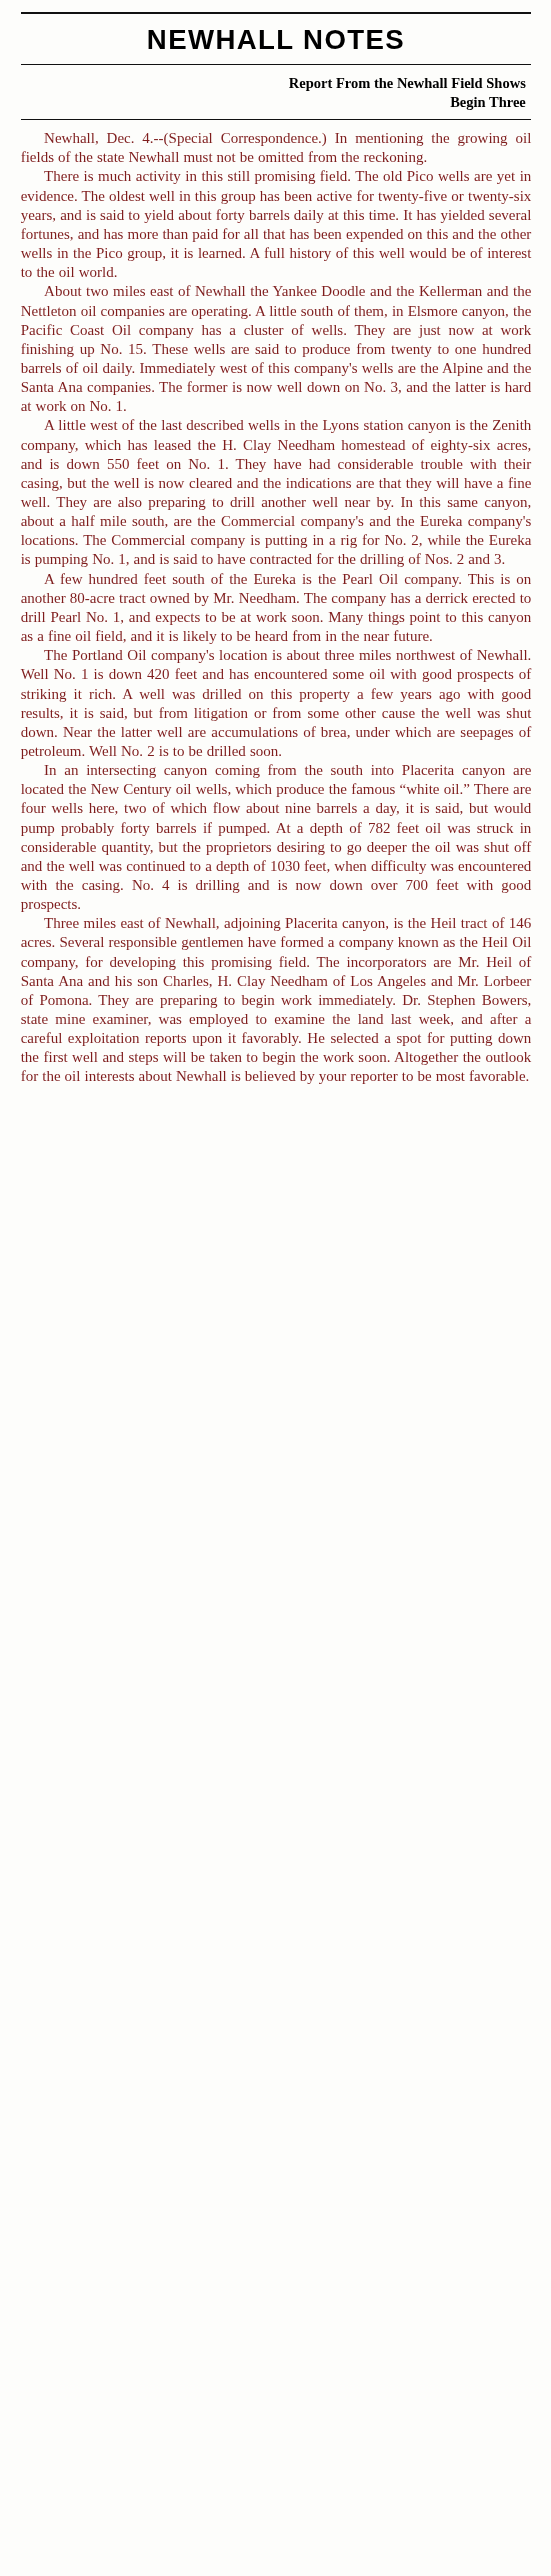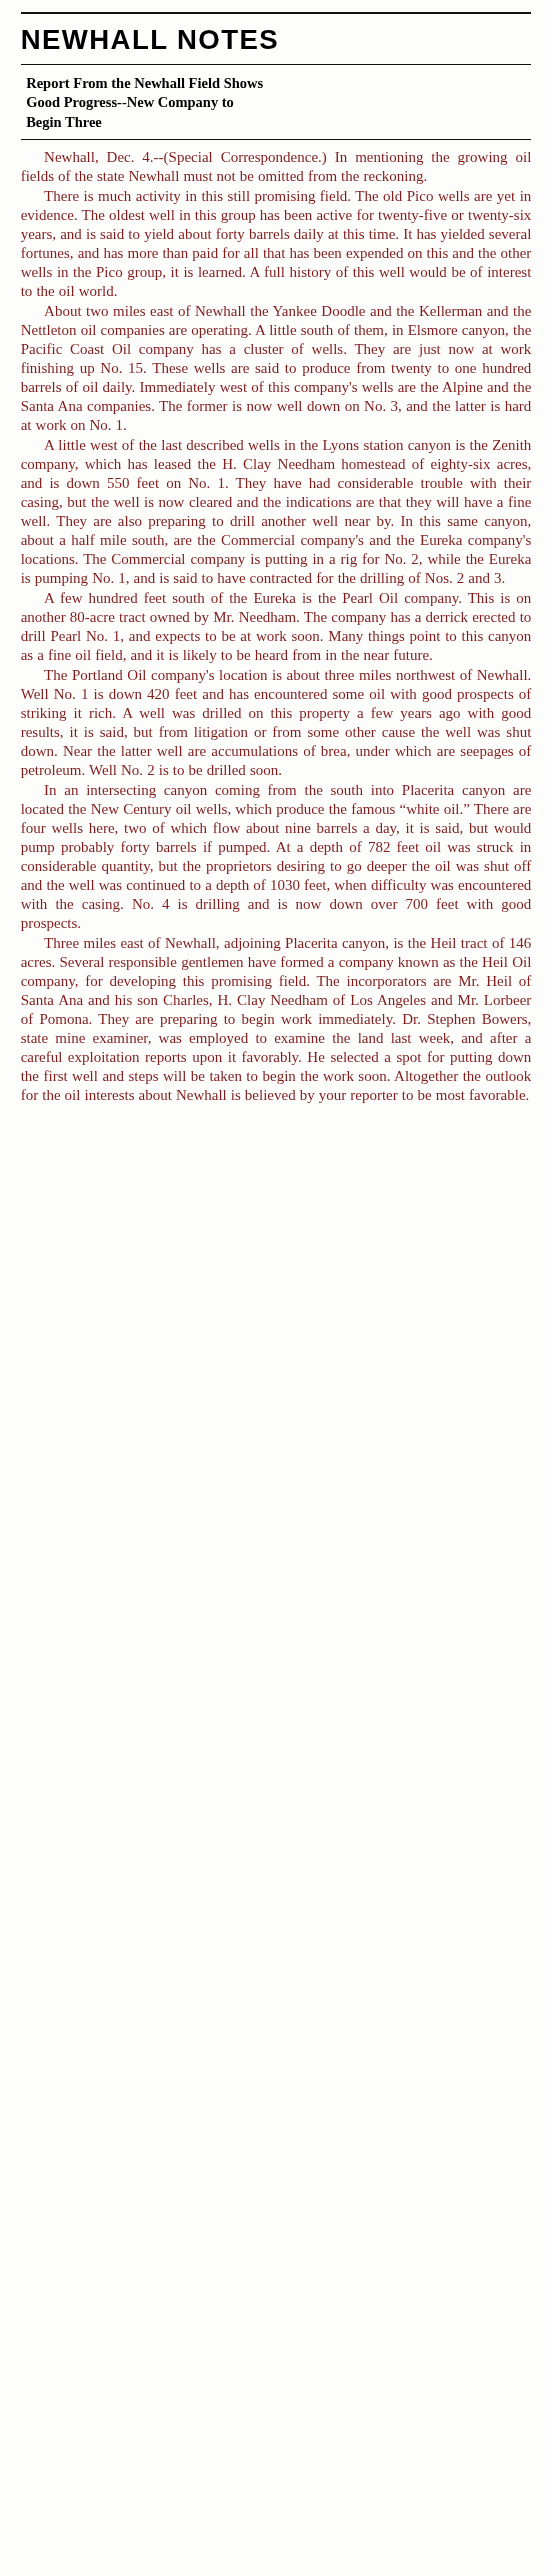--- a/index.html
+++ b/index.html
@@ -25,29 +25,30 @@
     border: 0;
     border-top: 2.1px solid #111;
     margin: 0 0 9.7px 0;
   }
   .rule-thin {
     border: 0;
     border-top: 1.4px solid #111;
     margin: 6.9px 0 8.3px 0;
   }
   .headline {
+    text-align: center;
     font-family: "Liberation Sans", sans-serif;
     font-weight: bold;
     font-size: 27.6px;
     letter-spacing: 1.4px;
     margin: 2.8px 0 8.3px 0;
     color: #000;
   }
   .subhead {
-    text-align: left;
+    text-align: right;
     font-family: "Liberation Serif", serif;
     font-weight: bold;
     font-size: 14.5px;
     line-height: 1.34;
     margin: 0 5.5px 4.1px 5.5px;
     color: #000;
   }
   .subhead .line {
     display: block;
   }
@@ -74,21 +75,20 @@
 <div class="page">
 
   <hr class="rule">
 
   <h1 class="headline">NEWHALL NOTES</h1>
 
   <hr class="rule-thin">
 
   <div class="subhead">
     <span class="line">Report From the Newhall Field Shows</span>
-    <span class="line">Good Progress--New Company to</span>
     <span class="line">Begin Three</span>
   </div>
 
   <hr class="rule-thin">
 
   <div class="article">
     <p class="para">Newhall, Dec. 4.--(Special Correspondence.) In mentioning the growing oil fields of the state Newhall must not be omitted from the reckoning.</p>
     <p class="para">There is much activity in this still promising field. The old Pico wells are yet in evidence. The oldest well in this group has been active for twenty-five or twenty-six years, and is said to yield about forty barrels daily at this time. It has yielded several fortunes, and has more than paid for all that has been expended on this and the other wells in the Pico group, it is learned. A full history of this well would be of interest to the oil world.</p>
     <p class="para">About two miles east of Newhall the Yankee Doodle and the Kellerman and the Nettleton oil companies are operating. A little south of them, in Elsmore canyon, the Pacific Coast Oil company has a cluster of wells. They are just now at work finishing up No. 15. These wells are said to produce from twenty to one hundred barrels of oil daily. Immediately west of this company's wells are the Alpine and the Santa Ana companies. The former is now well down on No. 3, and the latter is hard at work on No. 1.</p>
     <p class="para">A little west of the last described wells in the Lyons station canyon is the Zenith company, which has leased the H. Clay Needham homestead of eighty-six acres, and is down 550 feet on No. 1. They have had considerable trouble with their casing, but the well is now cleared and the indications are that they will have a fine well. They are also preparing to drill another well near by. In this same canyon, about a half mile south, are the Commercial company's and the Eureka company's locations. The Commercial company is putting in a rig for No. 2, while the Eureka is pumping No. 1, and is said to have contracted for the drilling of Nos. 2 and 3.</p>

